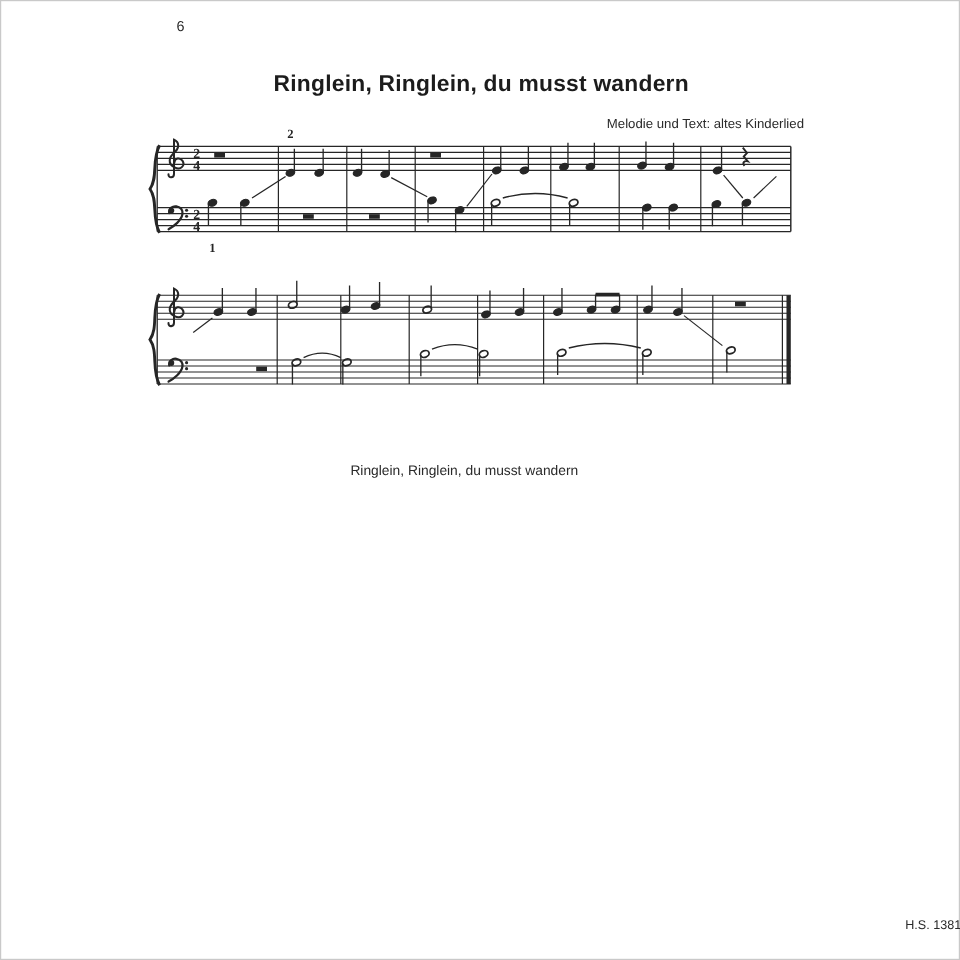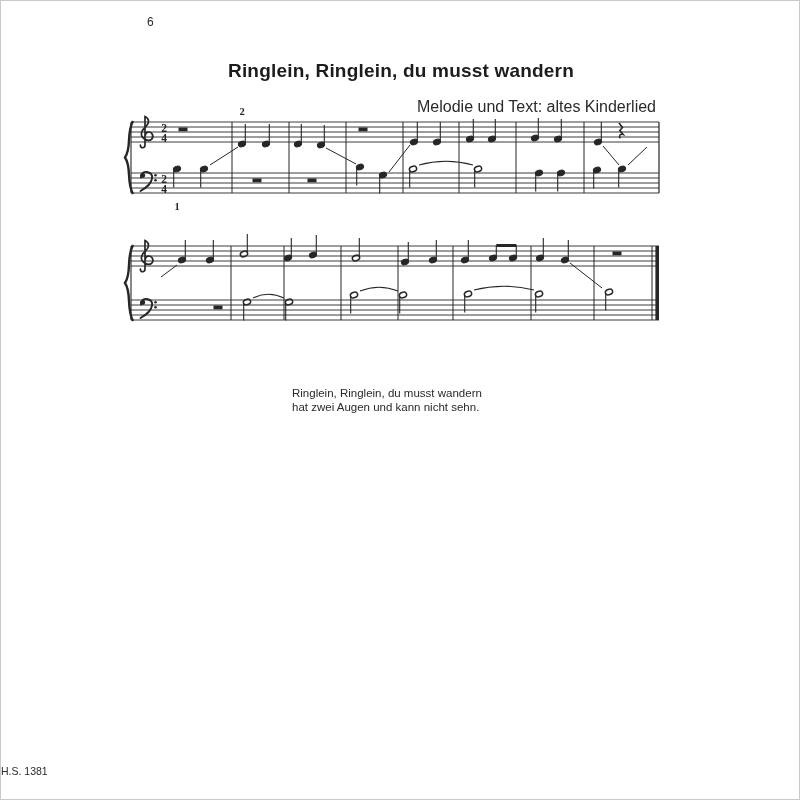--- a/index.html
+++ b/index.html
@@ -17,31 +17,31 @@
   .page-number{
     position:absolute;left:146px;top:14px;
     font-size:12px;color:#2a2a2a;
   }
   .title{
     position:absolute;left:0;top:59px;width:800px;
     text-align:center;font-size:19px;font-weight:bold;color:#1c1c1c;
     letter-spacing:0.2px;
   }
   .credit{
-    position:absolute;right:143px;top:97px;
-    font-size:16px;color:#2a2a2a;
+    position:absolute;right:129px;top:97px;
+    font-size:11px;color:#2a2a2a;
   }
   .score-svg{position:absolute;left:0;top:0;}
   .lyrics{
     position:absolute;left:291px;top:386px;
     font-size:11.5px;line-height:13.8px;color:#2a2a2a;
   }
   .footer{
     position:absolute;left:0;top:764px;width:800px;
-    text-align:left;font-size:10.5px;color:#2a2a2a;
+    text-align:right;font-size:10.5px;color:#2a2a2a;
   }
 </style>
 </head>
 <body>
 
 <div class="page">
   <div class="page-number">6</div>
   <div class="title">Ringlein, Ringlein, du musst wandern</div>
   <div class="credit">Melodie und Text: altes Kinderlied</div>
 
@@ -218,17 +218,16 @@
       <rect x="611.5" y="250.5" width="9" height="3.8" fill="#262626"></rect>
       <path d="M252,297 Q267.5,289.5 283,297" fill="none" stroke="#262626" stroke-width="1.1"></path>
       <path d="M359,290 Q378,282.5 397,290" fill="none" stroke="#262626" stroke-width="1.1"></path>
       <path d="M473,289 Q503,281.5 533,289" fill="none" stroke="#262626" stroke-width="1.1"></path>
       <line x1="160" y1="276" x2="176" y2="264" stroke="#262626" stroke-width="1"></line>
       <line x1="569" y1="262" x2="601" y2="287" stroke="#262626" stroke-width="1"></line>
     </svg>
 
   <div class="lyrics">
     <div>Ringlein, Ringlein, du musst wandern</div>
-    <div>hat zwei Augen und kann nicht sehn.</div>
   </div>
 
   <div class="footer">H.S. 1381</div>
 </div>
 
 </body></html>

